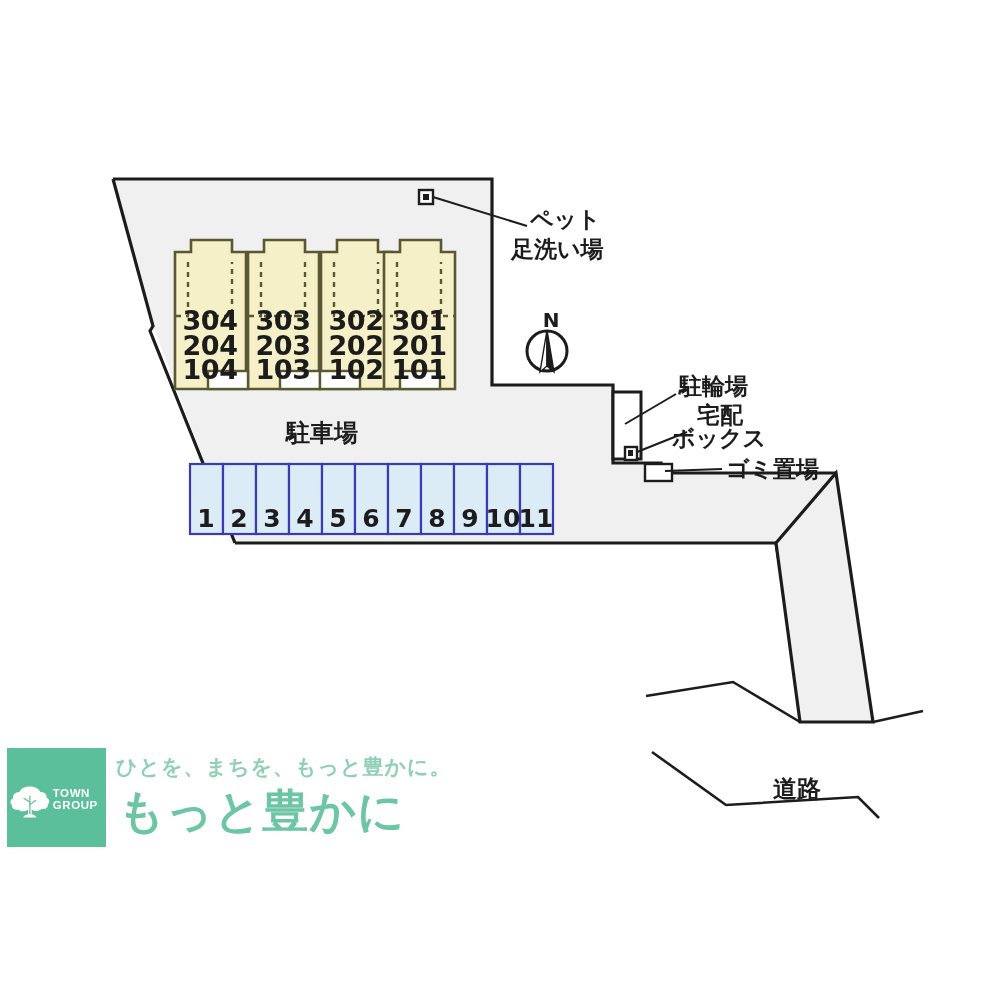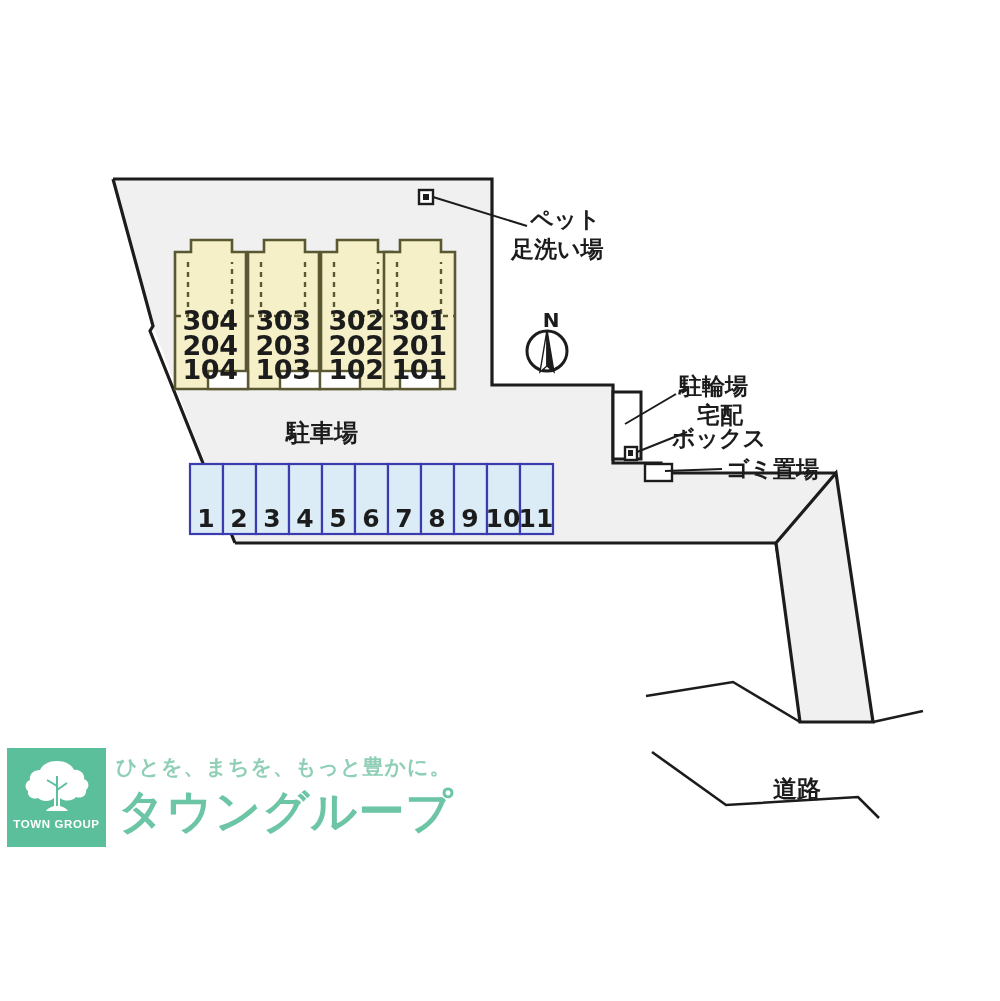--- a/index.html
+++ b/index.html
@@ -47,21 +47,21 @@
     font-weight: 700;
   }
   .logo-box {
     position: absolute;
     left: 7px;
     top: 748px;
     width: 99px;
     height: 99px;
     background: #5cbf9b;
     display: flex;
-    flex-direction: column;
+    flex-direction: row;
     align-items: center;
     justify-content: flex-start;
   }
   .logo-tree {
     margin-top: 8px;
   }
   .logo-box-text {
     color: #ffffff;
     font-size: 11.5px;
     font-weight: 700;
@@ -215,13 +215,13 @@
   <svg class="logo-tree" width="74" height="60" viewBox="0 0 74 60">
     <path fill="#ffffff" d="M37,5 C28,5 22,9 20,14 C13,14 9,19 10,24 C5,26 4,32 8,35 C7,40 12,44 18,42
       C22,46 30,46 34,42 L34,50 C30,51 27,53 26,55 L48,55 C47,53 44,51 40,50 L40,42
       C45,46 53,45 56,41 C62,43 67,39 66,34 C70,31 69,25 64,23 C65,18 60,13 54,14 C52,9 46,5 37,5 Z"></path>
     <path fill="#5cbf9b" d="M36,20 L36,50 L38,50 L38,20 Z"></path>
     <path fill="#5cbf9b" d="M37,30 L27,24 M37,34 L47,27" stroke="#5cbf9b" stroke-width="2"></path>
   </svg>
   <div class="logo-box-text">TOWN GROUP</div>
 </div>
 <div class="logo-tagline">ひとを、まちを、もっと豊かに。</div>
-<div class="logo-name">タウングループ</div>
+<div class="logo-name">もっと豊かに</div>
 
 </body></html>

